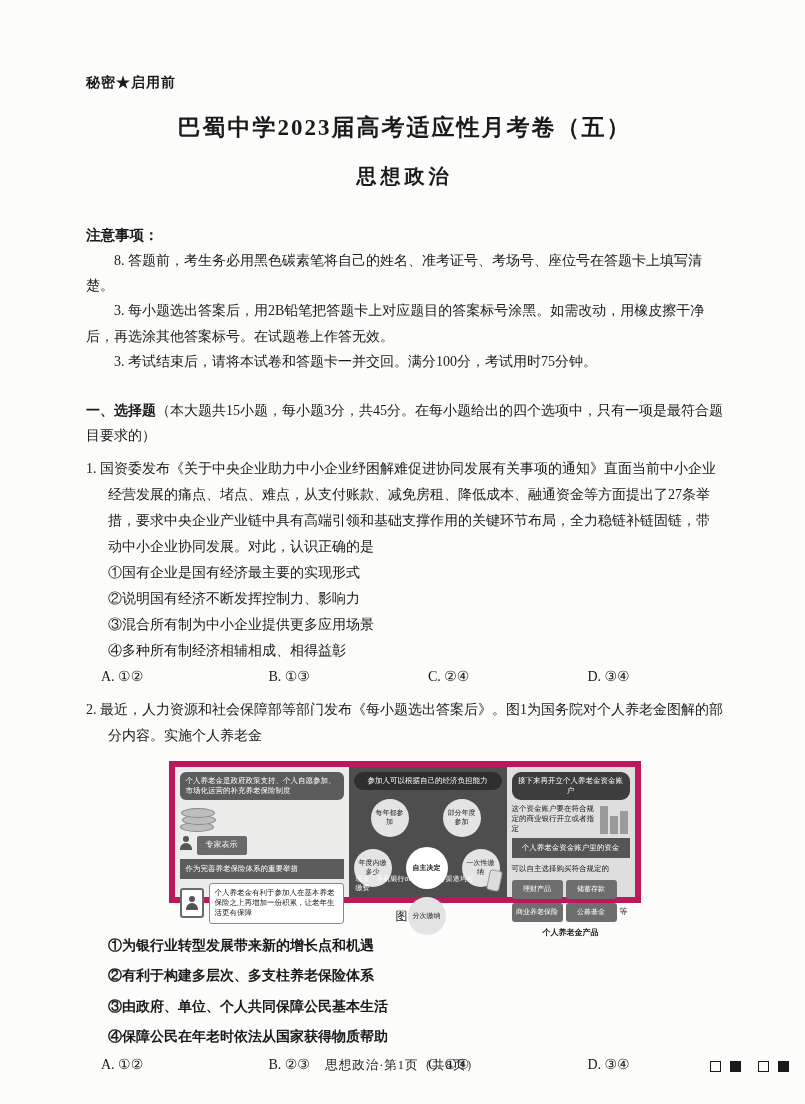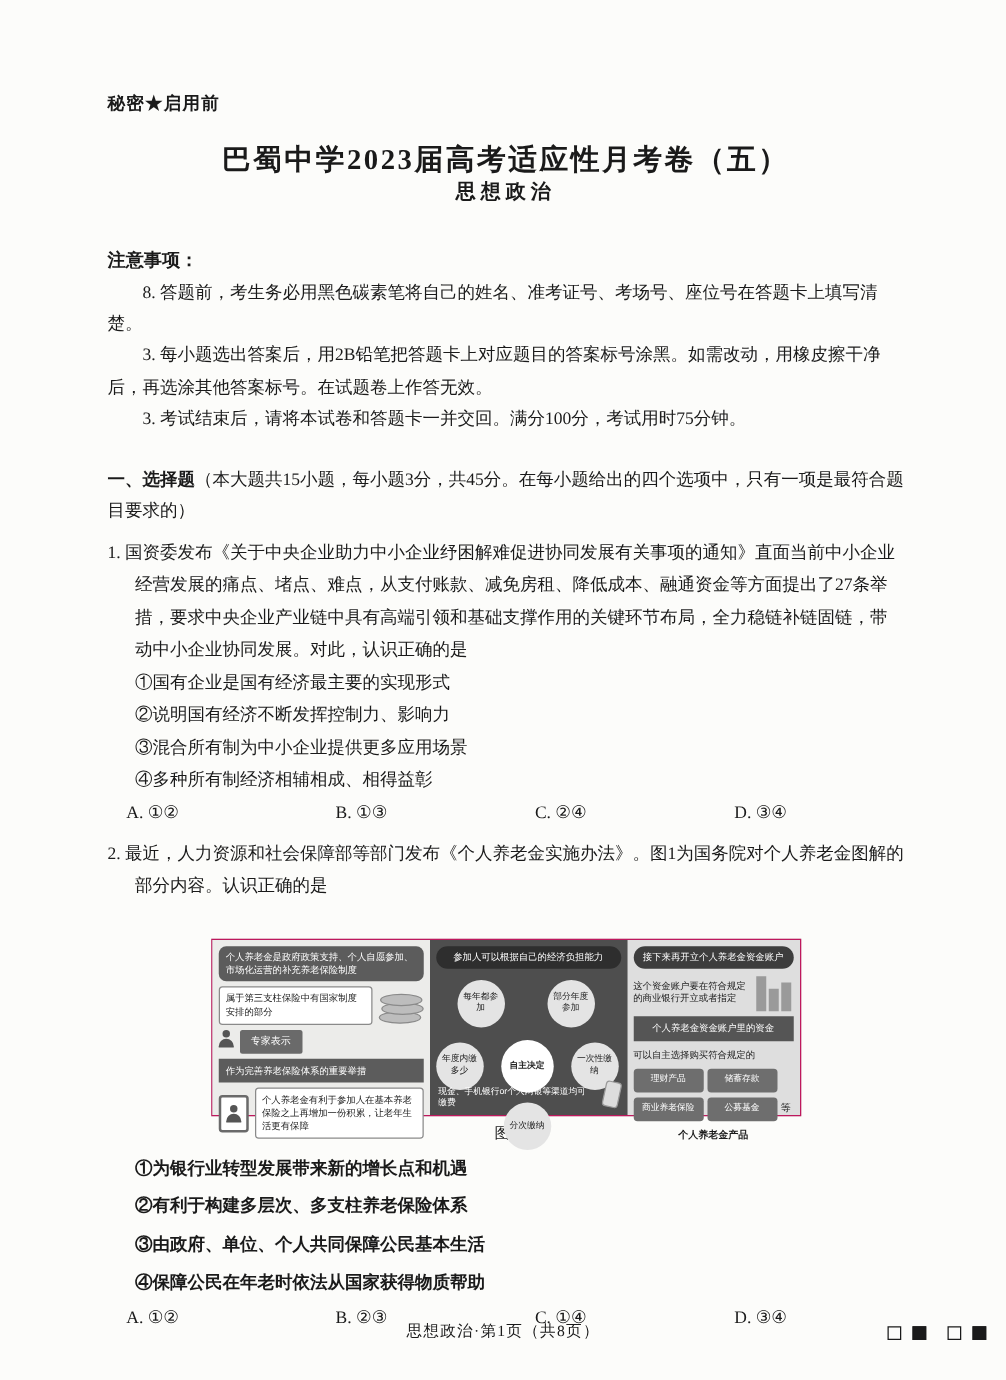--- a/index.html
+++ b/index.html
@@ -4,38 +4,38 @@
 <style>
   * { margin:0; padding:0; box-sizing:border-box; }
   html, body { width:805px; height:1104px; }
   body { background:#e9e9e6; font-family:"Liberation Serif","DejaVu Serif",serif; }
 
   .page { position:relative; width:805px; height:1104px; background:#fcfcfa;
           padding:74px 82px 0 86px; color:#1a1a1a; overflow:hidden; }
 
   .classification { font-size:14px; font-weight:bold; letter-spacing:1px; }
   .title   { font-size:23px; font-weight:bold; text-align:center; margin-top:20px; letter-spacing:2px; }
-  .subject { font-size:16px; font-weight:bold; text-align:center; margin-top:0; letter-spacing:4px; }
+  .subject { font-size:20px; font-weight:bold; text-align:center; margin-top:20px; letter-spacing:4px; }
 
   .notice { margin-top:32px; font-size:14px; line-height:1.8; }
   .notice-heading { font-weight:bold; font-size:14.5px; }
   .notice-item { text-indent:2em; }
 
   .section-heading { margin-top:24px; font-size:14px; line-height:1.8; }
   .section-label { font-weight:bold; }
 
   .question { margin-top:8px; font-size:14px; line-height:1.85; }
   .stem { padding-left:22px; text-indent:-22px; }
   .option { padding-left:22px; }
   .q2 .option { line-height:2.15;font-weight:bold; }
   .choices { display:grid; grid-template-columns:1.05fr 1fr 1fr 0.85fr; padding-left:15px; }
 
   
-  .figure { width:472px; height:142px; margin:28px auto 2px; display:flex;
-            border:1px solid #be185d; background:#cfcfcf;
+  .figure { width:472px; height:142px; margin:12px auto 2px; display:flex;
+            border:6px solid #be185d; background:#cfcfcf;
             font-family:"Liberation Sans","DejaVu Sans",sans-serif; }
   .figure-caption { text-align:center; font-size:12px; margin-bottom:4px; }
 
   .fig-left { width:174px; background:#ececea; padding:5px; display:flex; flex-direction:column; gap:4px; }
   .fl-header { background:#5c5c5c; color:#fff; border-radius:6px; padding:4px 6px; font-size:7.5px; line-height:1.35; }
   .fl-row { display:flex; gap:5px; align-items:center; }
   .fl-pillar { flex:1; border:1px solid #8a8a8a; background:#fff; border-radius:3px; padding:4px 5px; font-size:7.5px; line-height:1.35; }
   .coins { width:36px; height:28px; position:relative; flex:0 0 auto; }
   .coin { position:absolute; width:34px; height:10px; border-radius:50%; background:#bdbdbd; border:1px solid #8a8a8a; }
   .coin.c1 { bottom:0; left:0; } .coin.c2 { bottom:7px; left:2px; } .coin.c3 { bottom:14px; left:1px; }
@@ -112,28 +112,27 @@
     <div class="option">④多种所有制经济相辅相成、相得益彰</div>
     <div class="choices">
       <span>A. ①②</span>
       <span>B. ①③</span>
       <span>C. ②④</span>
       <span>D. ③④</span>
     </div>
   </div>
 
   <div class="question q2">
-    <p class="stem"><span>2.</span> <span>最近，人力资源和社会保障部等部门发布《个人养老金实施办法》。图1为国务院对个人养老金图解的部分内容。认识正确的是</span></p>
+    <p class="stem"><span>2.</span> <span>最近，人力资源和社会保障部等部门发布《每小题选出答案后》。图1为国务院对个人养老金图解的部分内容。实施个人养老金</span></p>
 
     <div class="figure">
 
       <div class="fig-left">
         <div class="fl-header">个人养老金是政府政策支持、个人自愿参加、市场化运营的补充养老保险制度</div>
         <div class="fl-row">
-          <div class="fl-pillar">属于第三支柱保险中有国家制度安排的部分</div>
           <div class="coins">
             <div class="coin c1"></div>
               <div class="coin c2"></div>
               <div class="coin c3"></div>
           </div>
         </div>
         <div class="fl-expert">
           <span class="person-icon"></span>
           <span class="expert-badge">专家表示</span>
         </div>

